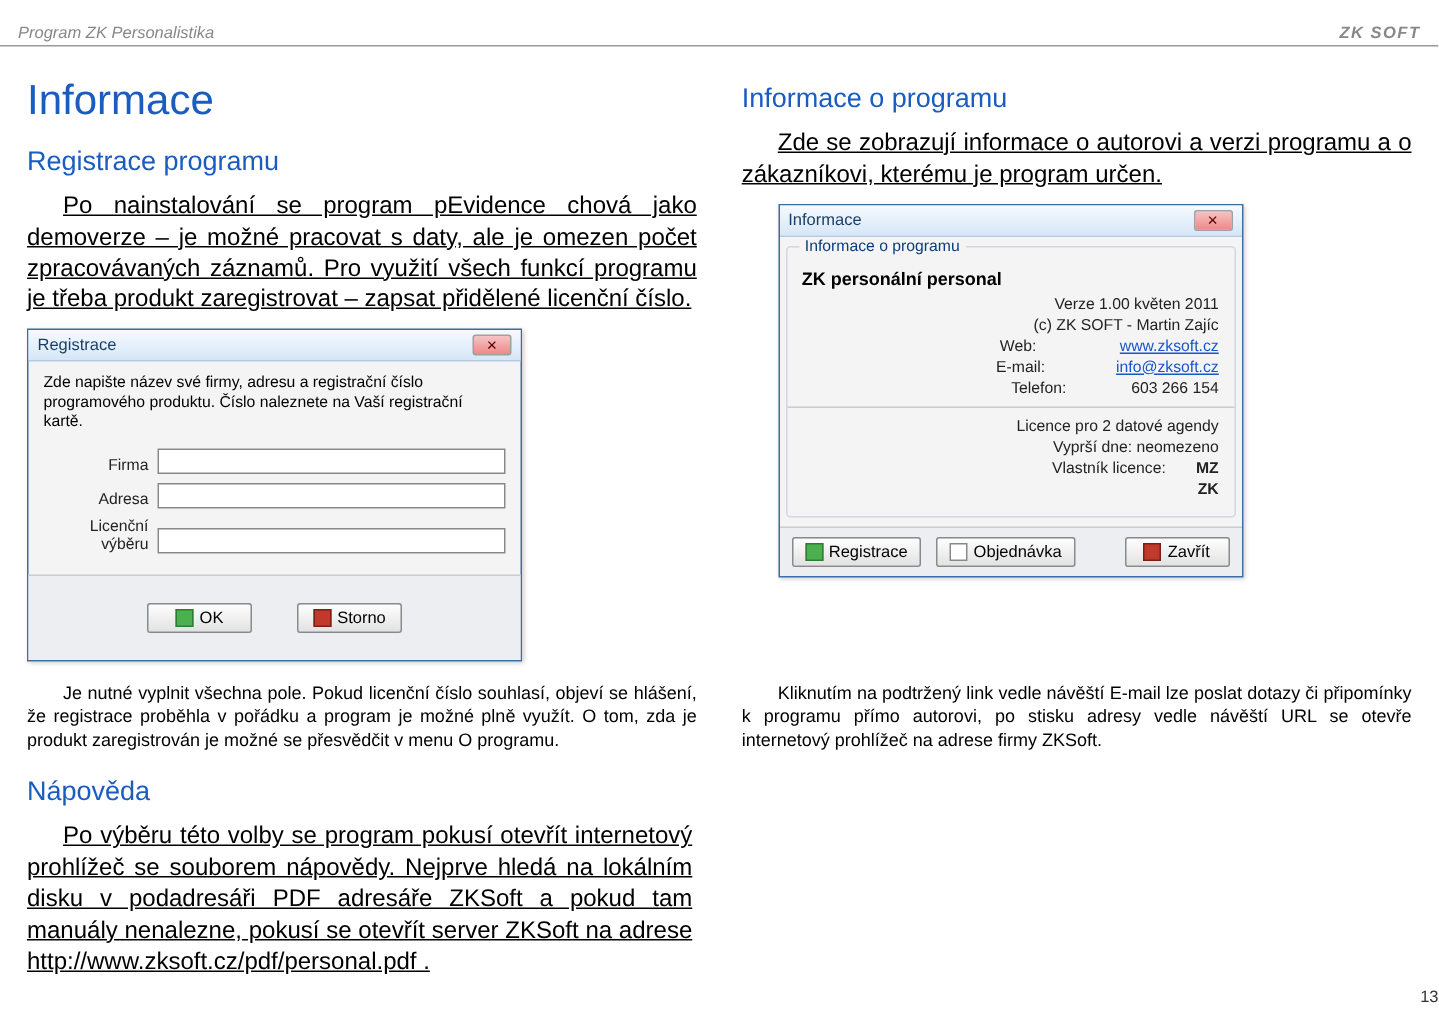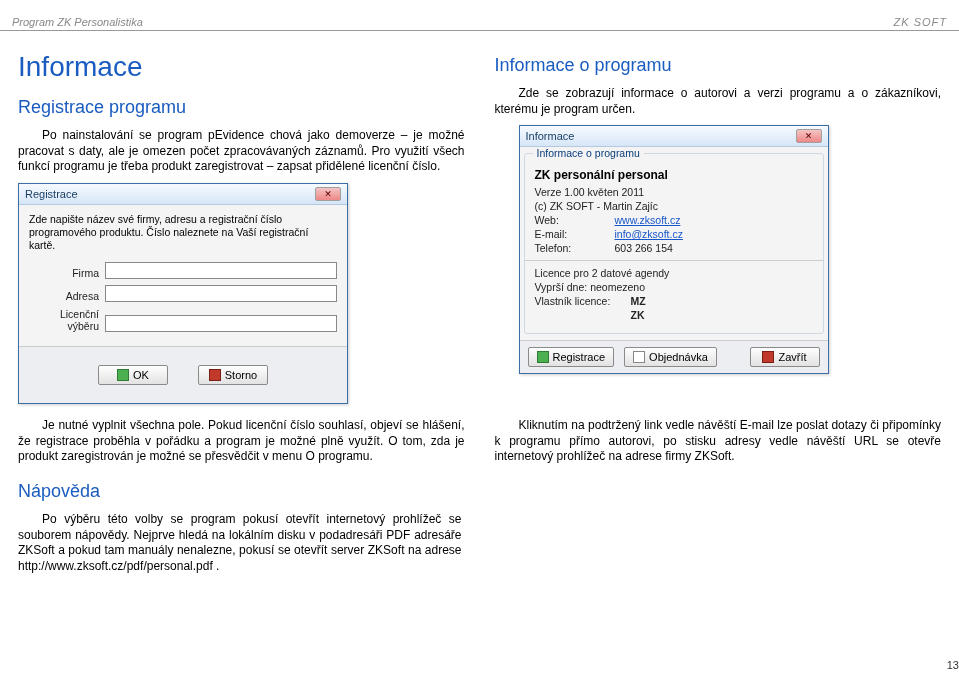--- a/index.html
+++ b/index.html
@@ -14,21 +14,21 @@
   }
   .header {
     display: flex;
     justify-content: space-between;
     padding: 16px 12px 2px 12px;
     border-bottom: 1px solid #999;
     color: #888;
     font-size: 11px;
     font-style: italic;
   }
-  .header-right { font-weight: normal; letter-spacing: 1px; font-style: italic; }
+  .header-right { font-weight: bold; letter-spacing: 1px; font-style: italic; }
   .columns {
     display: flex;
     gap: 30px;
     padding: 20px 18px 0 18px;
   }
   .col { flex: 1; }
   h1 {
     color: #1a5cc0;
     font-size: 28px;
     font-weight: normal;
@@ -36,24 +36,25 @@
   }
   h2 {
     color: #1a5cc0;
     font-size: 18px;
     font-weight: normal;
     margin-bottom: 10px;
     margin-top: 6px;
   }
   .para {
     text-align: justify;
-    font-size: 12px;
+    font-size: 16px;
     margin-bottom: 8px;
     padding-left: 24px;
     line-height: 1.3;
+    text-decoration: underline;
   }
   .para-noindent { padding-left: 0; text-indent: 24px;}
   
   .win {
     border: 1px solid #3a6ea5;
     background: #f4f4f4;
     font-size: 11px;
     margin-top: 6px;
     box-shadow: 1px 1px 3px rgba(0,0,0,0.2);
   }
@@ -108,21 +109,21 @@
     background:#f4f4f4;
   }
   .info-group-title {
     position: absolute;
     top: -7px; left: 8px;
     background: #f4f4f4;
     padding: 0 4px;
     font-size: 10.5px;
     color:#0a3d7a;
   }
-  .info-line { font-size: 10.5px; margin: 2px 0; display:flex; gap:6px;}
+  .info-line { font-size: 10.5px; margin: 2px 0; display:flex; gap:6px;justify-content:flex-end;}
   .info-key { width: 74px; color:#222;}
   .info-val { color:#222;}
   .link { color: #1756c9; text-decoration: underline; }
   .info-title-big { font-weight: bold; font-size: 12px; margin-bottom:4px;}
   .sep { height: 1px; background:#ccc; margin: 6px -10px;}
   .bbar {
     display:flex; justify-content: space-between;
     padding: 6px 8px; border-top:1px solid #ccc; background:#eceef1;
   }
   .bbar-left { display:flex; gap:10px;}

